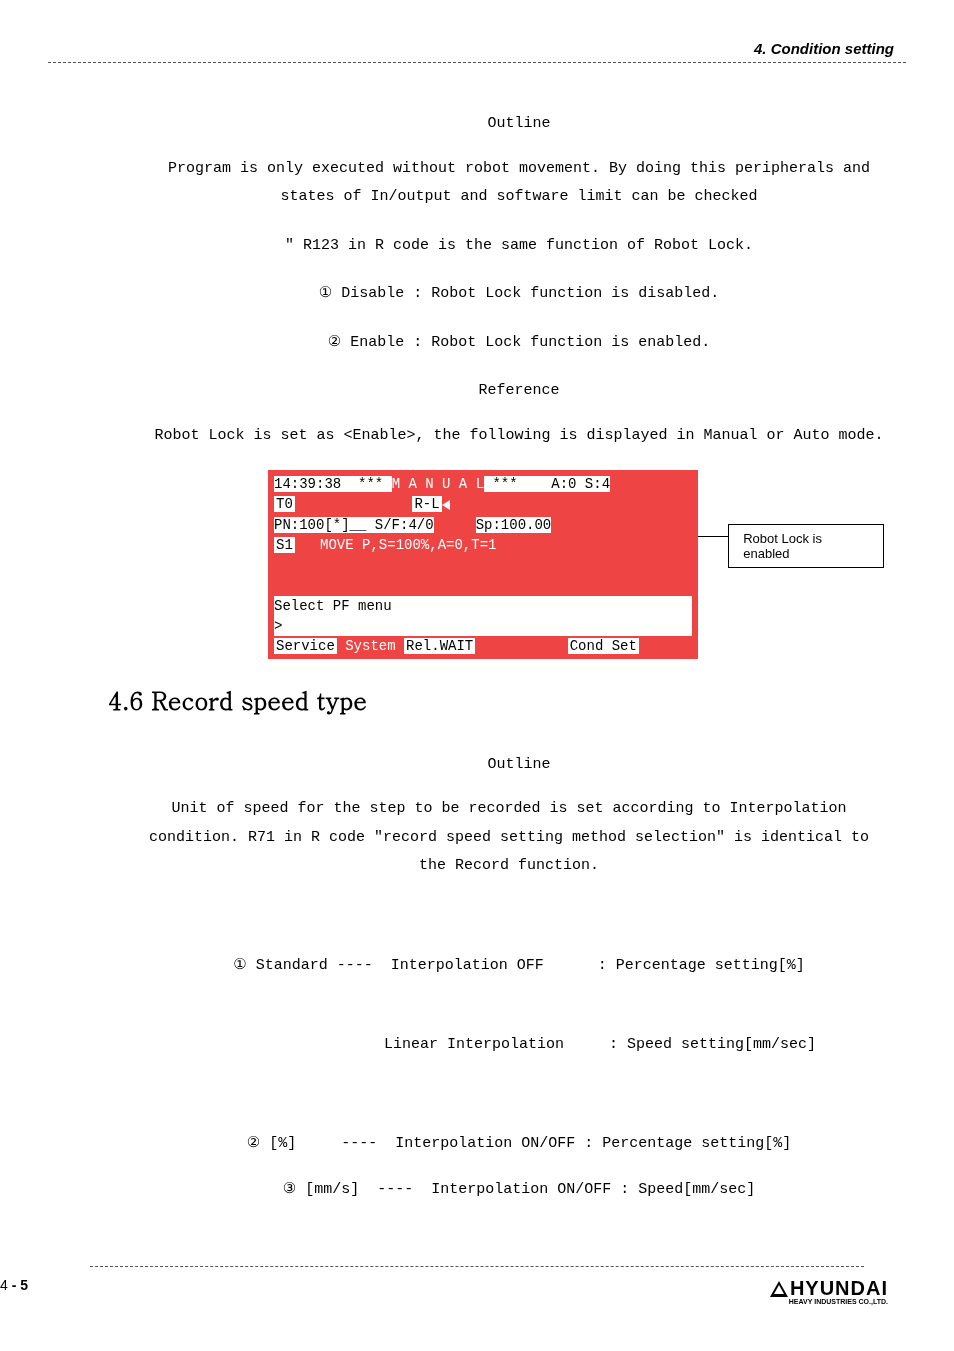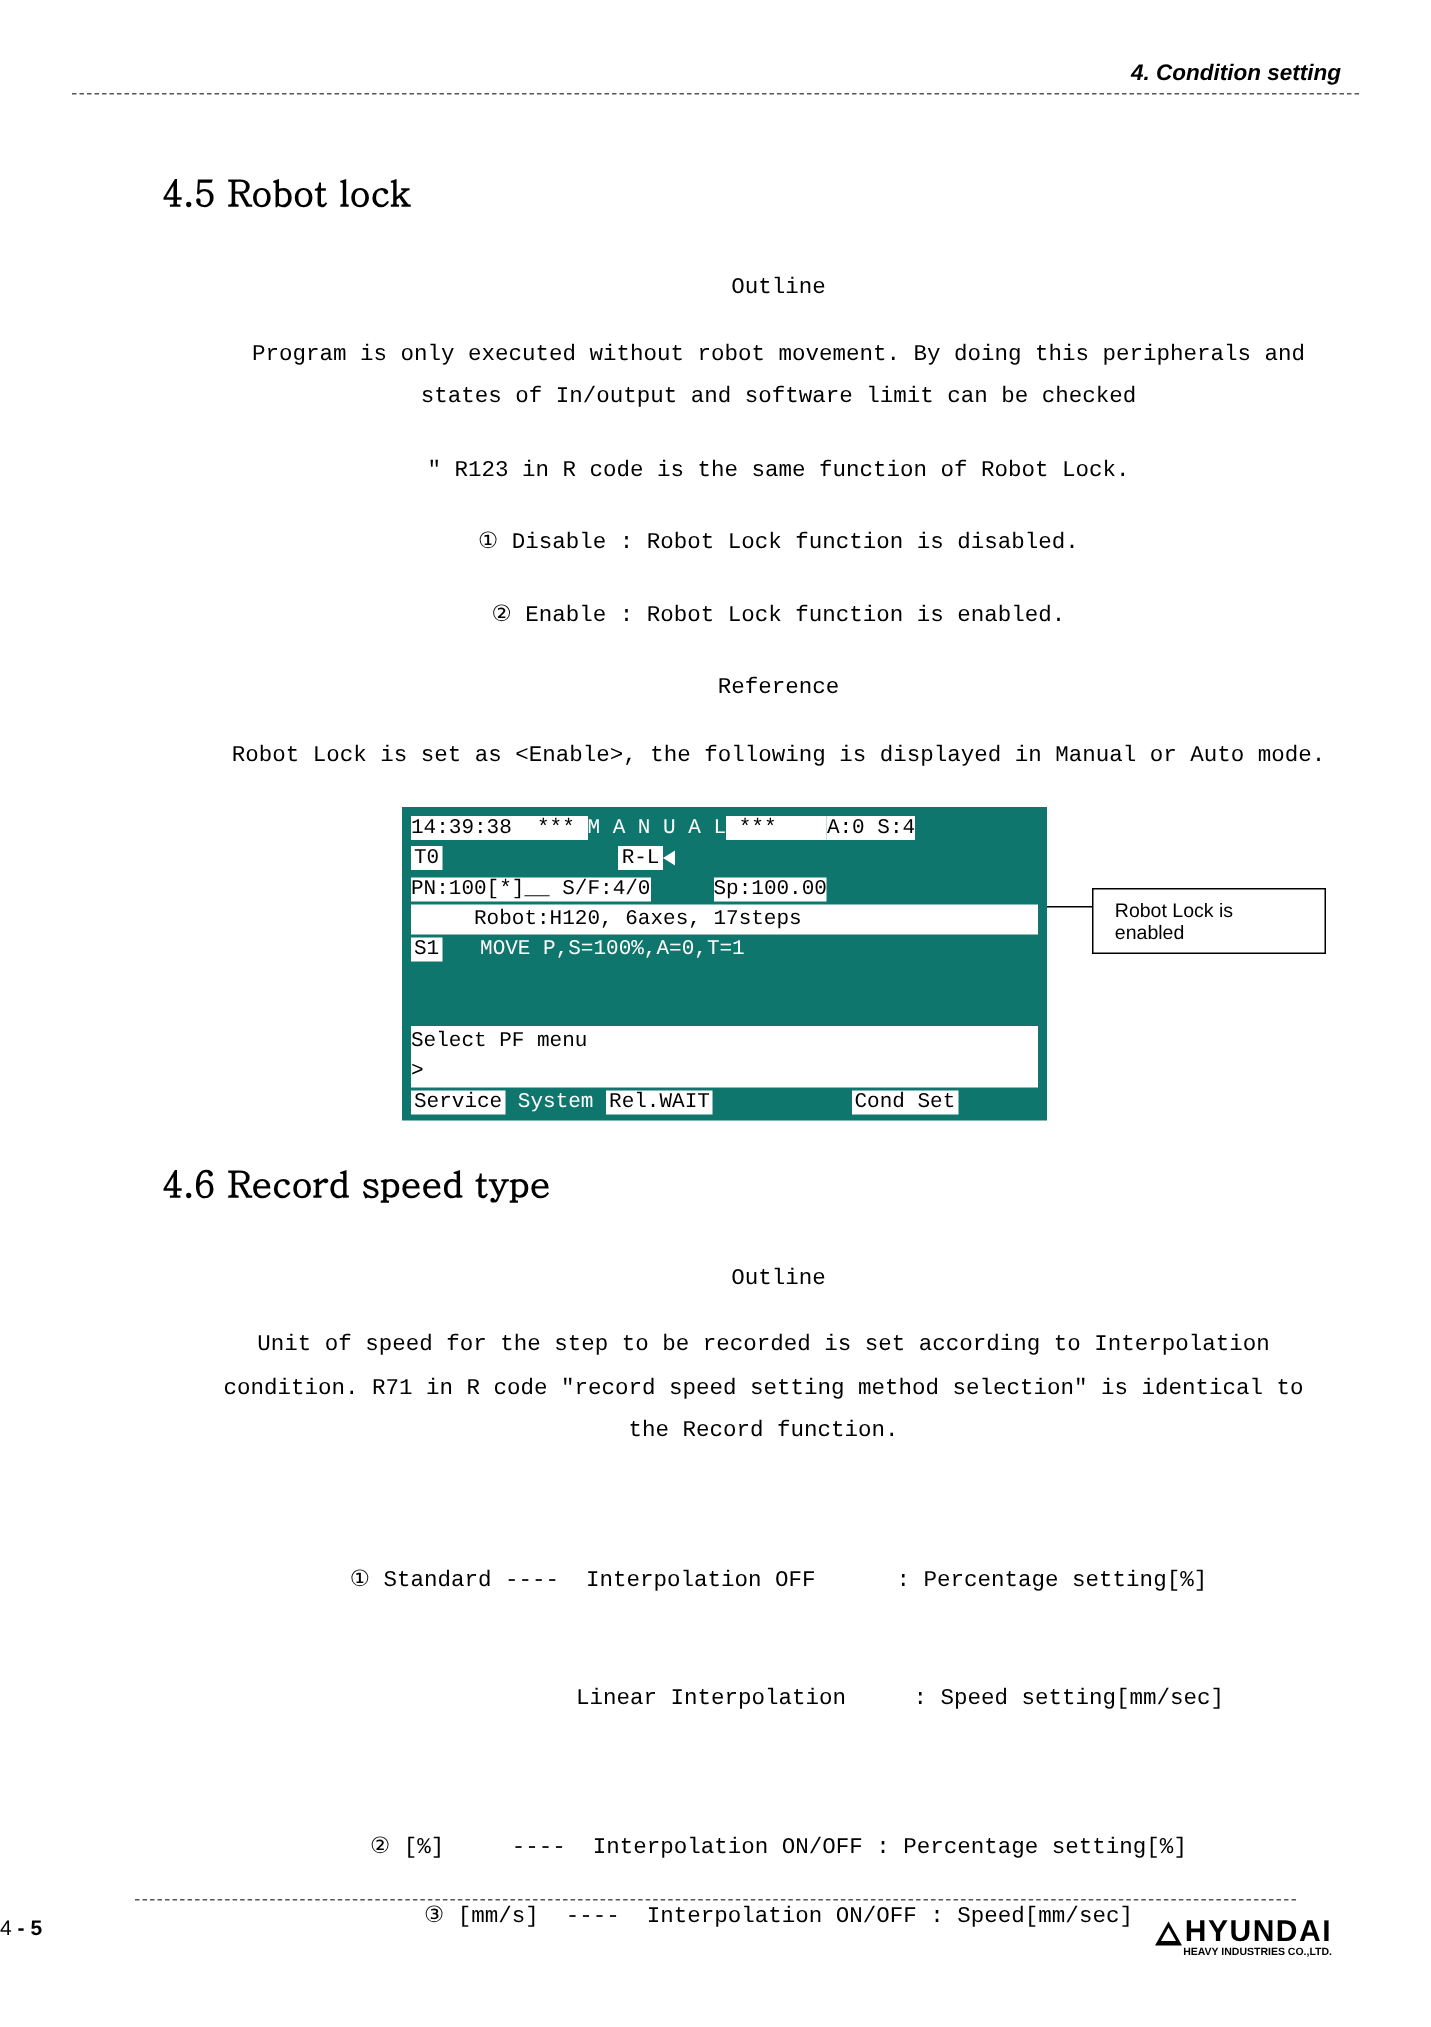--- a/index.html
+++ b/index.html
@@ -54,21 +54,21 @@
   .para { margin-bottom: 20px; }
   .console-wrap {
     display: flex;
     align-items: flex-start;
     margin-left: 160px;
     margin-top: 8px;
     margin-bottom: 24px;
     gap: 30px;
   }
   .console {
-    background: #0f766e;
+    background: #ef4444;
     color: #fff;
     font-family: "Courier New", monospace;
     font-size: 14px;
     width: 438px;
     padding: 4px 6px 2px 6px;
     line-height: 1.45;
   }
   .inv { background: #fff; color: #000; padding: 0 2px; }
   .inv-nolr { background: #fff; color: #000; }
   .console-row { white-space: pre; }
@@ -150,38 +150,36 @@
   .console-block { position: relative; }
 </style>
 </head>
 <body>
 
 <div class="header-right">4. Condition setting</div>
 <div class="top-divider"></div>
 
 <div class="content">
 
-  <div class="section-title">4.5 Robot lock</div>
 
   <div class="body-text">
     <div class="subhead">Outline</div>
     <div class="para">Program is only executed without robot movement. By doing this peripherals and states of In/output and software limit can be checked</div>
     <div class="para">" R123 in R code is the same function of Robot Lock.</div>
     <div class="para">① Disable : Robot Lock function is disabled.</div>
     <div class="para">② Enable : Robot Lock function is enabled.</div>
     <div class="subhead">Reference</div>
     <div class="para"> Robot Lock is set as &lt;Enable&gt;, the following is displayed in Manual or Auto mode.</div>
   </div>
 
   <div class="console-wrap console-block">
     <div class="console">
       <div class="console-row"><span class="inv-nolr">14:39:38  *** </span><span>M A N U A L</span><span class="inv-nolr"> ***    </span><span class="inv-nolr">A:0 S:4</span></div>
       <div class="console-row"><span class="inv">T0</span><span>              </span><span class="inv">R-L</span><span class="arrow"></span></div>
       <div class="console-row"><span class="inv-nolr">PN:100[*]__ S/F:4/0</span><span>     </span><span class="inv-nolr"><span>Sp:100.00</span></span></div>
-      <div class="console-row inv-nolr">     Robot:H120, 6axes, 17steps</div>
       <div class="console-row"><span class="inv">S1</span><span>   </span><span>MOVE P,S=100%,A=0,T=1</span></div>
       <div class="console-row">&nbsp;</div>
       <div class="console-row">&nbsp;</div>
       <div class="console-row inv-nolr">Select PF menu</div>
       <div class="console-row inv-nolr">&gt;</div>
       <div class="console-row"><span class="inv">Service</span><span> System </span><span class="inv">Rel.WAIT</span><span>           </span><span class="inv">Cond Set</span></div>
     </div>
 
     <div style="position:relative;">
       <div class="leader1" style="top:66px; left:-30px; width:30px;"></div>

